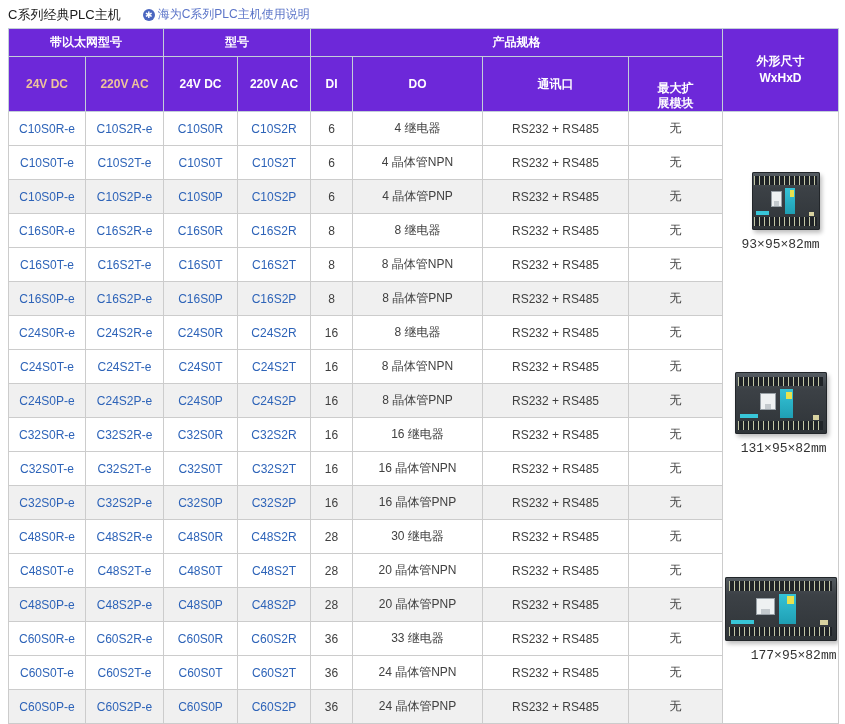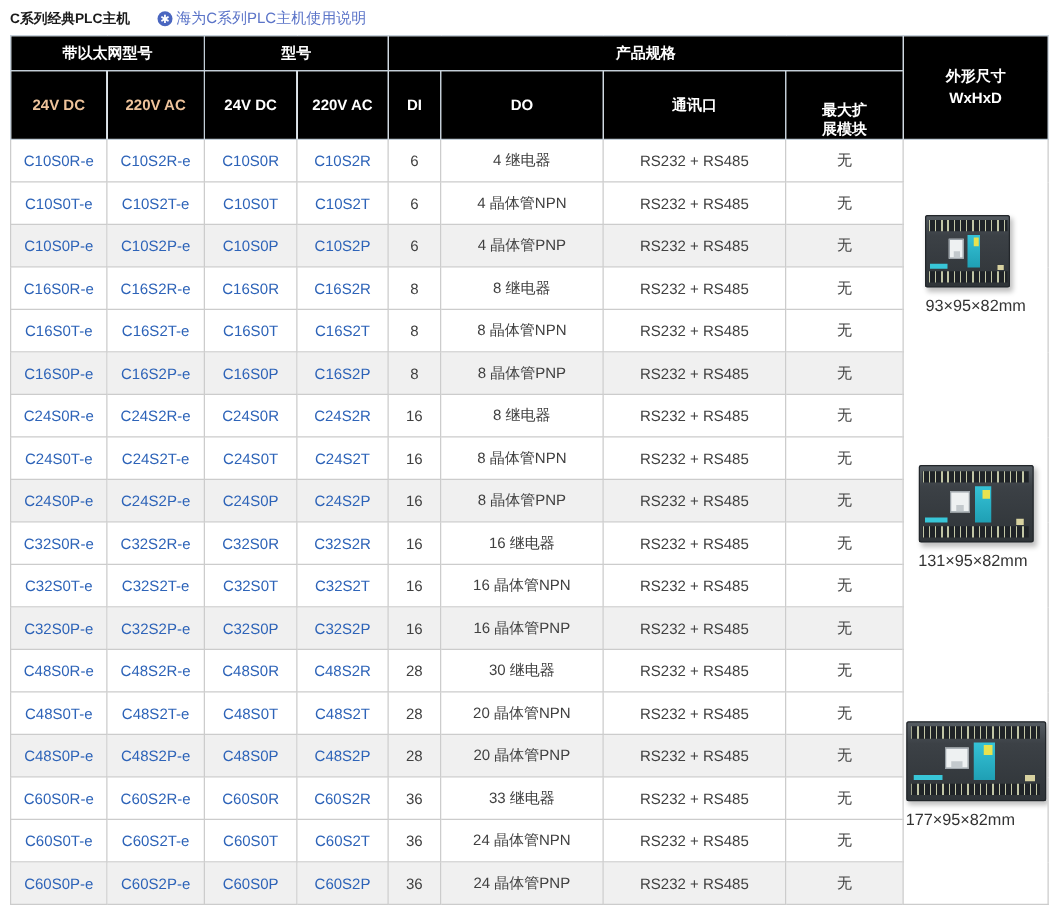--- a/index.html
+++ b/index.html
@@ -6,54 +6,54 @@
   html,body { margin:0; padding:0; }
   body {
     width:845px; height:724px; overflow:hidden;
     background:#ffffff;
     font-family:"Liberation Sans", sans-serif;
   }
   .page { padding:0 7px 0 8px; }
 
   
   .titlebar { height:28px; display:flex; align-items:center; padding-top:1px; }
-  .page-title { font-size:11px; font-weight:bold; color:#1a1a1a; }
+  .page-title { font-size:13px; font-weight:normal; color:#1a1a1a; }
   .doc-link {
     margin-left:22px; display:flex; align-items:center; gap:3px;
     font-size:12px; color:#5b74c8; cursor:pointer; text-decoration:none;
   }
   .gear-icon {
     width:12px; height:12px; border-radius:50%;
     background:#4a66c0; color:#fff; font-size:9px; line-height:12px;
     text-align:center; display:inline-block; flex:0 0 12px;
   }
 
   
   table { border-collapse:collapse; table-layout:fixed; width:830px; }
   th, td { border:1px solid #cccccc; text-align:center; padding:0 2px; overflow:hidden; }
   thead th {
-    background:#000000; color:#ffffff; font-size:12px; font-weight:bold;
+    background:#6d28d9; color:#ffffff; font-size:12px; font-weight:bold;
     border-color:#c3ced8;
   }
   thead tr.hrow1 th { height:28px; }
   thead tr.hrow2 th { height:51px; }
   thead th.tan { color:#eec39b; }
   .wrap3 { display:inline-block; width:44px; line-height:15px; word-break:break-all;margin-top:24px; }
   .dim-head-line { display:block; line-height:17px; }
 
   tbody td { height:34px; font-size:12px; color:#404040; background:#ffffff; }
   tbody tr.stripe td { background:#f0f0f0;margin-top:20px; }
   tbody td.model { color:#2d63b8; cursor:pointer; }
   tbody td.dim-cell { background:#ffffff !important; padding:0; vertical-align:top; }
 
   .dim-inner {
     height:611px; display:flex; flex-direction:column;
     justify-content:space-around; align-items:center;
   }
-  .plc-figure { display:flex; flex-direction:column; align-items:flex-start; gap:7px; }
+  .plc-figure { display:flex; flex-direction:column; align-items:flex-end; gap:7px;font-family:Liberation Mono, monospace; }
   .dim-caption { font-size:13px; color:#333333; }
 
   
   .plc { position:relative; background:linear-gradient(180deg,#565d63 0%,#3c4146 28%,#2f3438 100%);
          border-radius:2px; box-shadow:inset 0 0 0 1px #22262a, 2px 3px 4px rgba(0,0,0,0.25); }
   .plc-sm { width:68px; height:58px; }
   .plc-md { width:92px; height:62px; }
   .plc-lg { width:112px; height:64px; }
   .plc .strip {
     position:absolute; left:4%; right:4%; height:15%;

